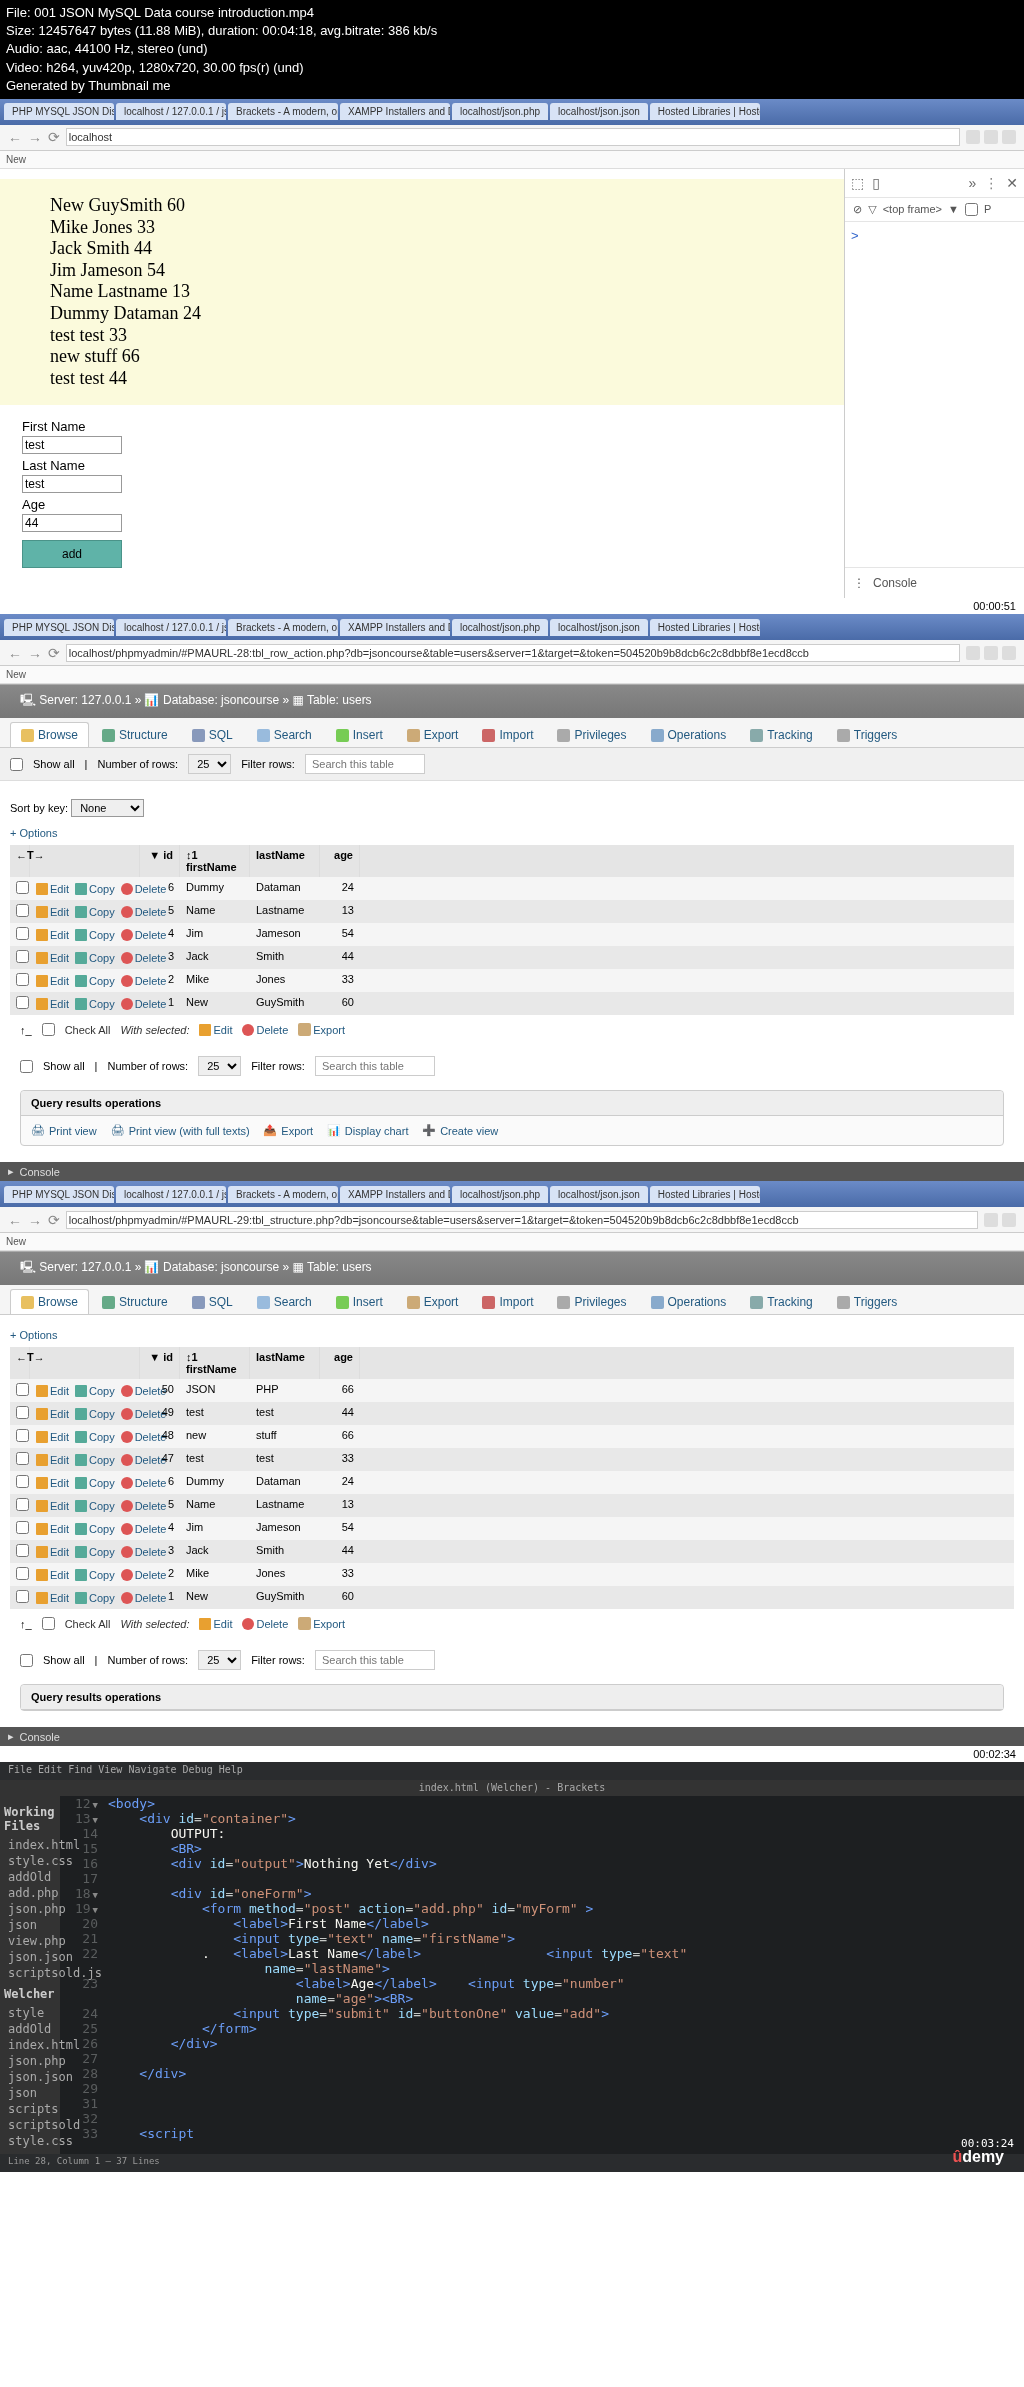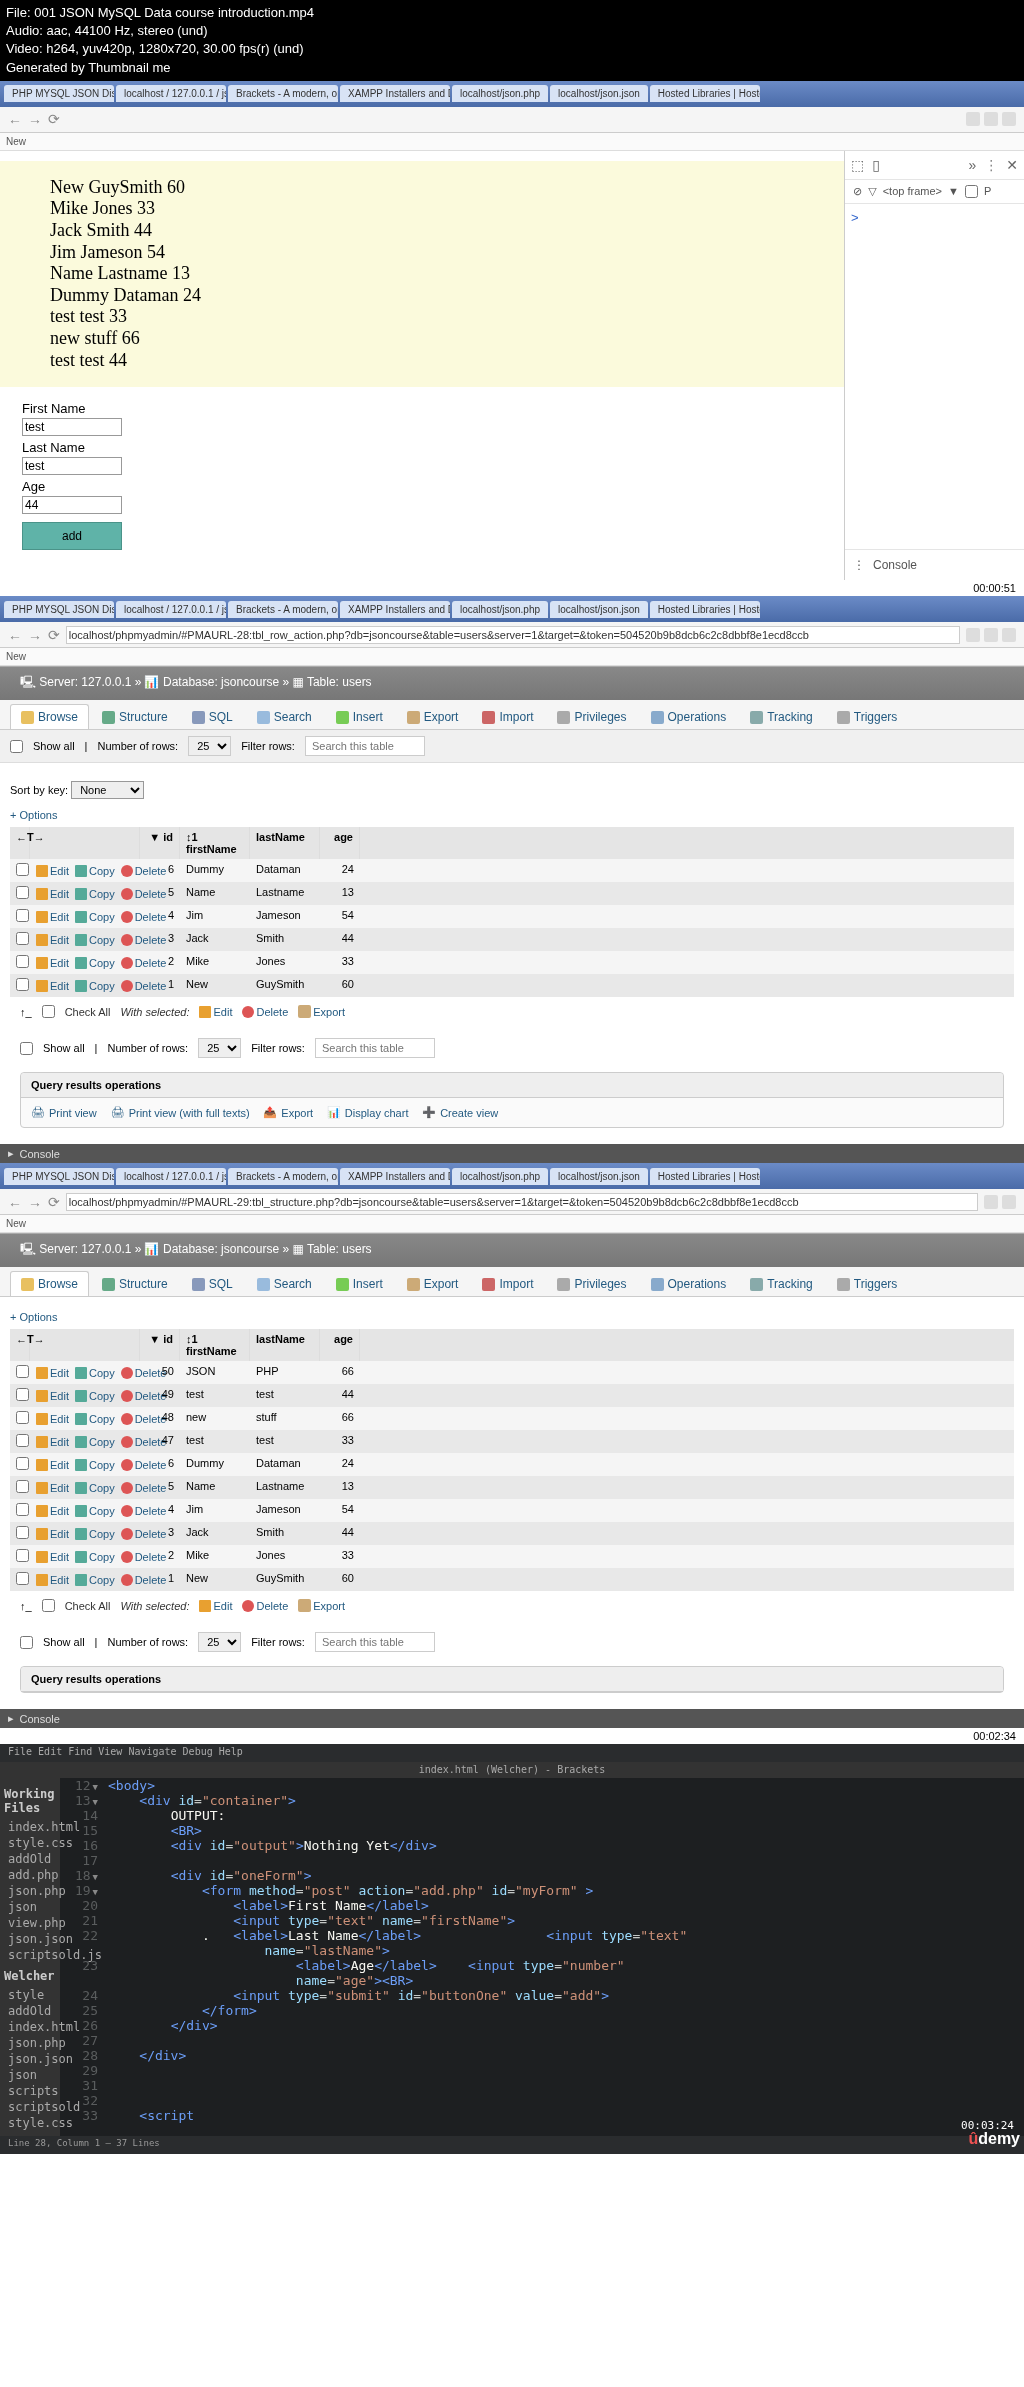--- a/index.html
+++ b/index.html
@@ -96,47 +96,49 @@
 .br-code { flex:1; padding-top:34px; }
 .code-line { display:flex; }
 .ln-num { width:48px; text-align:right; padding-right:10px; color:#5a5d5e; }
 .ln-txt { white-space:pre; }
 .t-tag { color:#6c9ef8; }
 .t-attr { color:#9cdcfe; }
 .t-str { color:#ce9178; }
 .t-text { color:#f8f8f2; }
 .gutter-arrow::after { content:"▼"; color:#888; font-size:9px; margin-left:2px; }
 .br-status { position:absolute; bottom:0; left:0; right:0; height:18px; background:#2a2c2e; font-size:9px; color:#999; padding:2px 8px; }
-.udemy { position:absolute; bottom:6px; right:4px; color:#fff; font-size:16px; font-weight:bold; font-family:Arial; }
+.udemy { position:absolute; bottom:6px; right:20px; color:#fff; font-size:16px; font-weight:bold; font-family:Arial; }
 .udemy .u { color:#ec5252; }
 </style>
 </head>
 <body>
 
 <div class="meta-top">
   <div>File: 001 JSON MySQL Data course introduction.mp4</div>
+  <div>Size: 12457647 bytes (11.88 MiB), duration: 00:04:18, avg.bitrate: 386 kb/s</div>
   <div>Audio: aac, 44100 Hz, stereo (und)</div>
   <div>Video: h264, yuv420p, 1280x720, 30.00 fps(r) (und)</div>
   <div>Generated by Thumbnail me</div>
 </div>
 
 <div>
   <div class="chrome-bar" id="tabs1">
       <div class="tab">PHP MYSQL JSON Discover</div>
       <div class="tab">localhost / 127.0.0.1 / json</div>
       <div class="tab">Brackets - A modern, open</div>
       <div class="tab">XAMPP Installers and Down</div>
       <div class="tab">localhost/json.php</div>
       <div class="tab">localhost/json.json</div>
       <div class="tab">Hosted Libraries | Hosted</div>
     </div>
   <div class="addr-bar">
     <span class="nav-arr">←</span>
     <span class="nav-arr">→</span>
     <span class="nav-arr">⟳</span>
+    <div class="url-box">localhost</div>
     <div class="icon-row">
         <span class="mini-ico"></span>
         <span class="mini-ico"></span>
         <span class="mini-ico"></span>
       </div>
   </div>
   <div class="nt-bar"><span>New</span></div>
 
   <div class="shot1-main">
     <div class="shot1-left">

